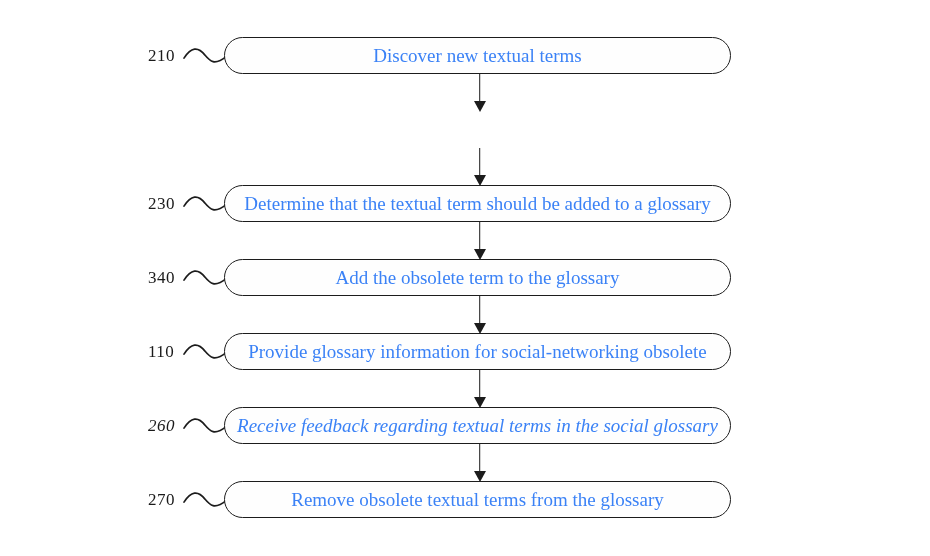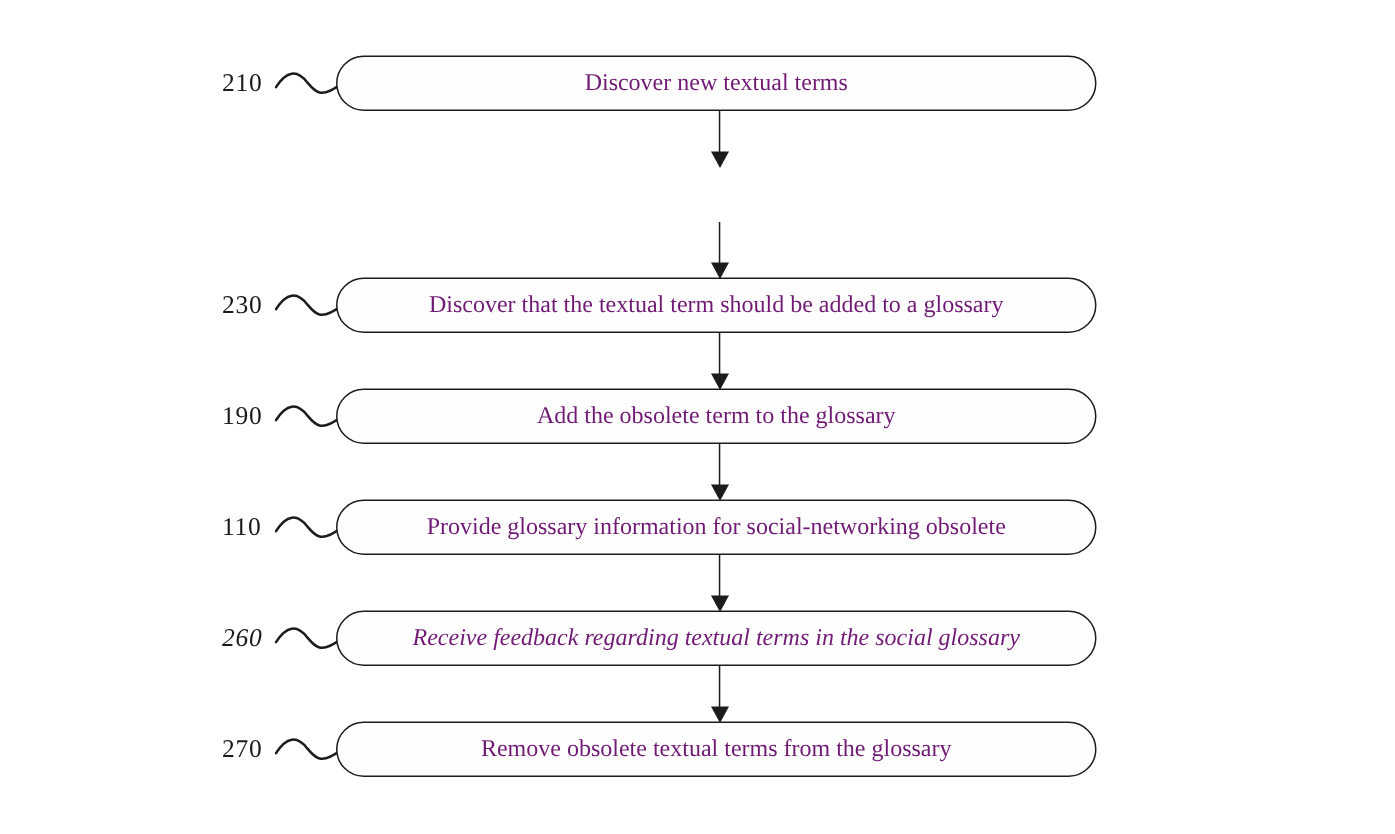--- a/index.html
+++ b/index.html
@@ -52,23 +52,23 @@
     box-sizing: border-box;
     border: 1.6px solid #1c1c1c;
     border-radius: 19px;
     background: #fefefe;
     display: flex;
     align-items: center;
     justify-content: center;
     padding: 0 22px;
   }
   .box span {
-    font-size: 16px;
+    font-size: 19px;
     white-space: nowrap;
-    color: #701a75;
+    color: #3b82f6;
   }
   .arrow {
     position: absolute;
     left: 473px;
     width: 13px;
     height: 38px;
   }
   .arrow .shaft {
     position: absolute;
     left: 50%;
@@ -120,26 +120,26 @@
     </div>
   </div>
 
 
   <div class="row" id="row-2">
     <div class="ref">230</div>
     <svg class="squiggle" viewBox="0 0 46 28" fill="none">
       <path d="M1 15 C 8 4, 15 3, 22 12 C 27 18, 31 23, 44 13" stroke="#1c1c1c" stroke-width="1.7" stroke-linecap="round"></path>
     </svg>
     <div class="box">
-      <span>Discover that the textual term should be added to a glossary</span>
+      <span>Determine that the textual term should be added to a glossary</span>
     </div>
   </div>
 
   <div class="row" id="row-3">
-    <div class="ref">190</div>
+    <div class="ref">340</div>
     <svg class="squiggle" viewBox="0 0 46 28" fill="none">
       <path d="M1 15 C 8 4, 15 3, 22 12 C 27 18, 31 23, 44 13" stroke="#1c1c1c" stroke-width="1.7" stroke-linecap="round"></path>
     </svg>
     <div class="box">
       <span>Add the obsolete term to the glossary</span>
     </div>
   </div>
 
   <div class="row" id="row-4">
     <div class="ref">110</div>

